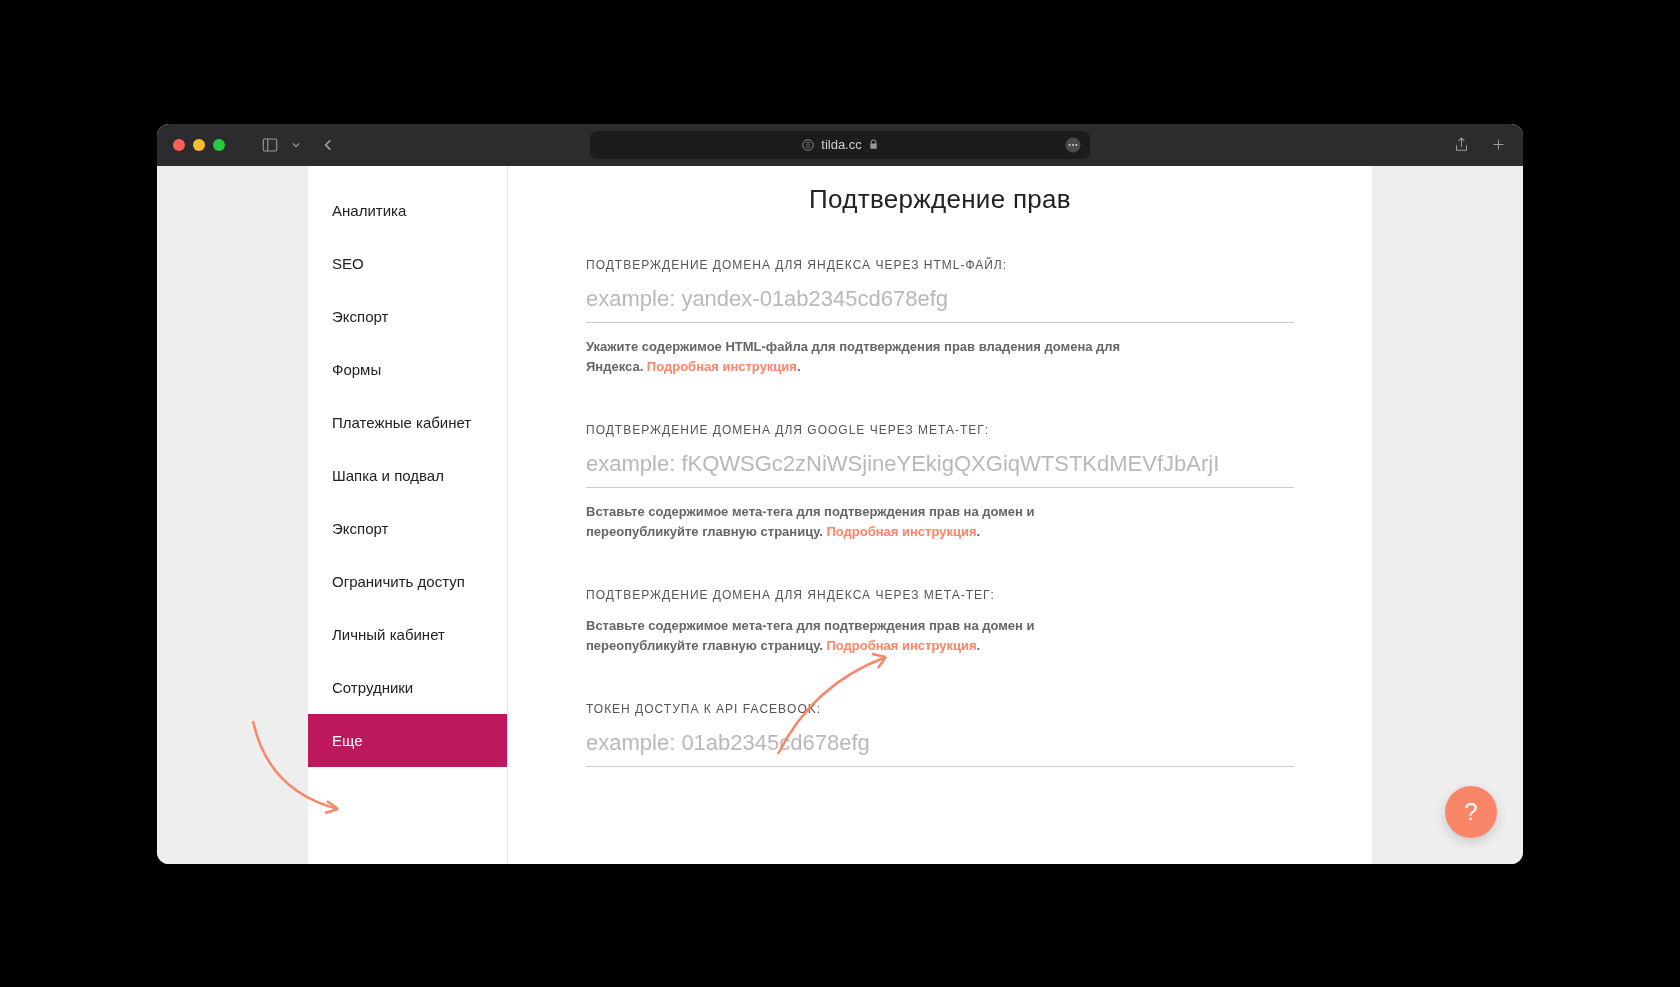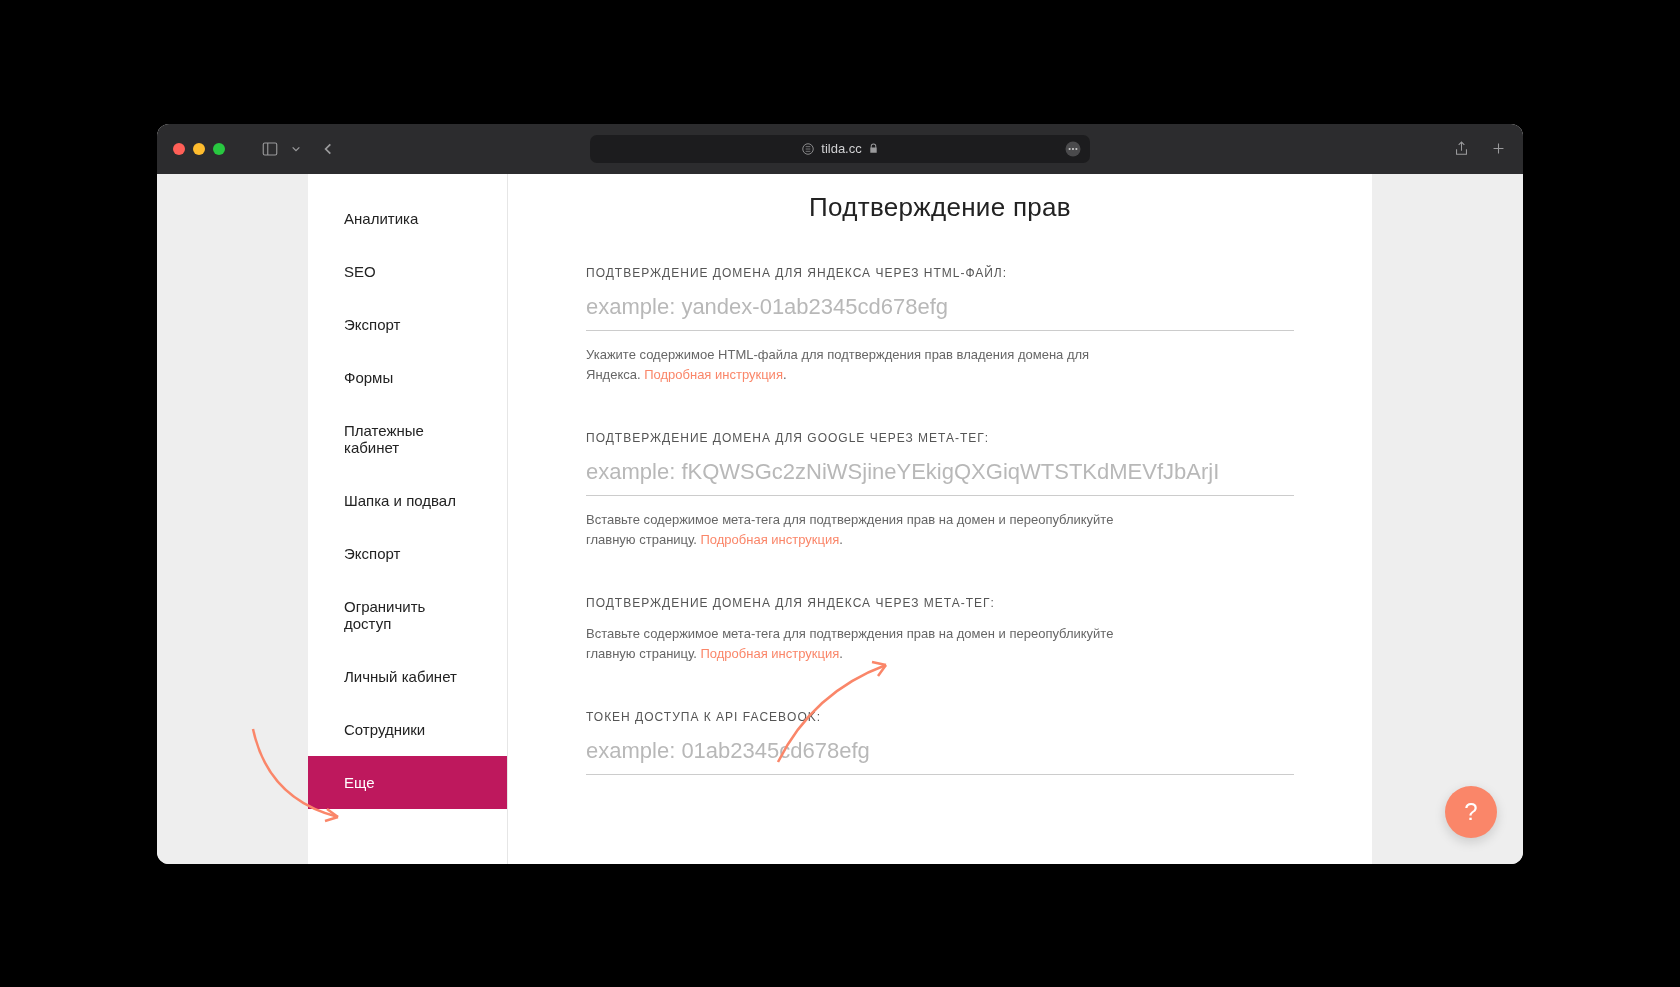--- a/index.html
+++ b/index.html
@@ -17,21 +17,21 @@
     height: 740px;
     background: #fff;
     border-radius: 12px;
     overflow: hidden;
     box-shadow: 0 20px 60px rgba(0,0,0,0.5);
     display: flex;
     flex-direction: column;
     position: relative;
   }
   .titlebar {
-    height: 50px;
+    height: 42px;
     background: #2c2c2e;
     display: flex;
     align-items: center;
     padding: 0 16px;
     gap: 20px;
     flex: 0 0 auto;
     position: relative;
   }
   .traffic { display: flex; gap: 8px; align-items: center; }
   .dot { width: 12px; height: 12px; border-radius: 50%; }
@@ -60,21 +60,21 @@
   .panel {
     width: 1064px; margin: 0 auto; background: #fff;
     display: flex; height: 100%;
   }
   .sidebar {
     width: 200px; border-right: 1px solid #e6e6e6;
     display: flex; flex-direction: column;
     padding-top: 18px;
   }
   .side-item {
-    padding: 18px 36px; font-size: 15px; color: #222;
+    padding: 18px 24px; font-size: 15px; color: #222;
     cursor: pointer; font-weight: 300;
   }
   .side-item.active { background: #be185d; color: #fff; }
   .main {
     flex: 1; padding: 18px 78px 0 78px; overflow: hidden;
     position: relative;
   }
   .page-title {
     font-size: 26px; font-weight: 300; text-align: center;
     color: #222; margin-bottom: 43px; letter-spacing: 0.3px;
@@ -85,21 +85,21 @@
     color: #555; font-weight: 400; margin-bottom: 10px;
   }
   .field-input {
     width: 100%; font-size: 22px; font-weight: 300;
     border: none; border-bottom: 1px solid #ccc;
     padding: 4px 0 10px 0; outline: none; color: #222;
     font-family: inherit; background: transparent;
   }
   .field-input::placeholder { color: #b8b8b8; }
   .field-desc {
-    font-size: 13px; color: #666; font-weight: 400;
+    font-size: 13px; color: #666; font-weight: 700;
     line-height: 1.55; margin-top: 14px; max-width: 540px;
   }
   .field-desc a { color: #fa8669; text-decoration: none; cursor: pointer; }
   .help-fab {
     position: absolute; right: 26px; bottom: 26px;
     width: 52px; height: 52px; border-radius: 50%;
     background: #fa8669; color: #fff; font-size: 24px;
     display: flex; align-items: center; justify-content: center;
     box-shadow: 0 4px 12px rgba(0,0,0,0.15); cursor: pointer;
     font-weight: 300;

